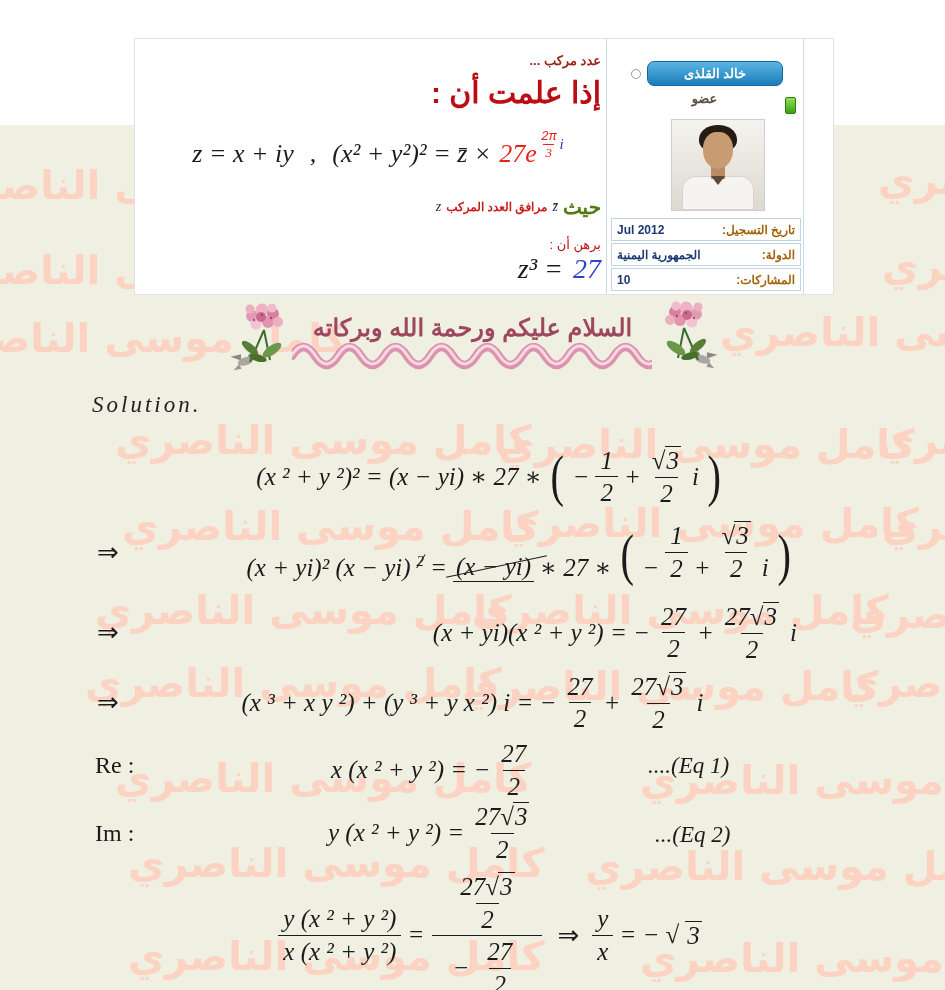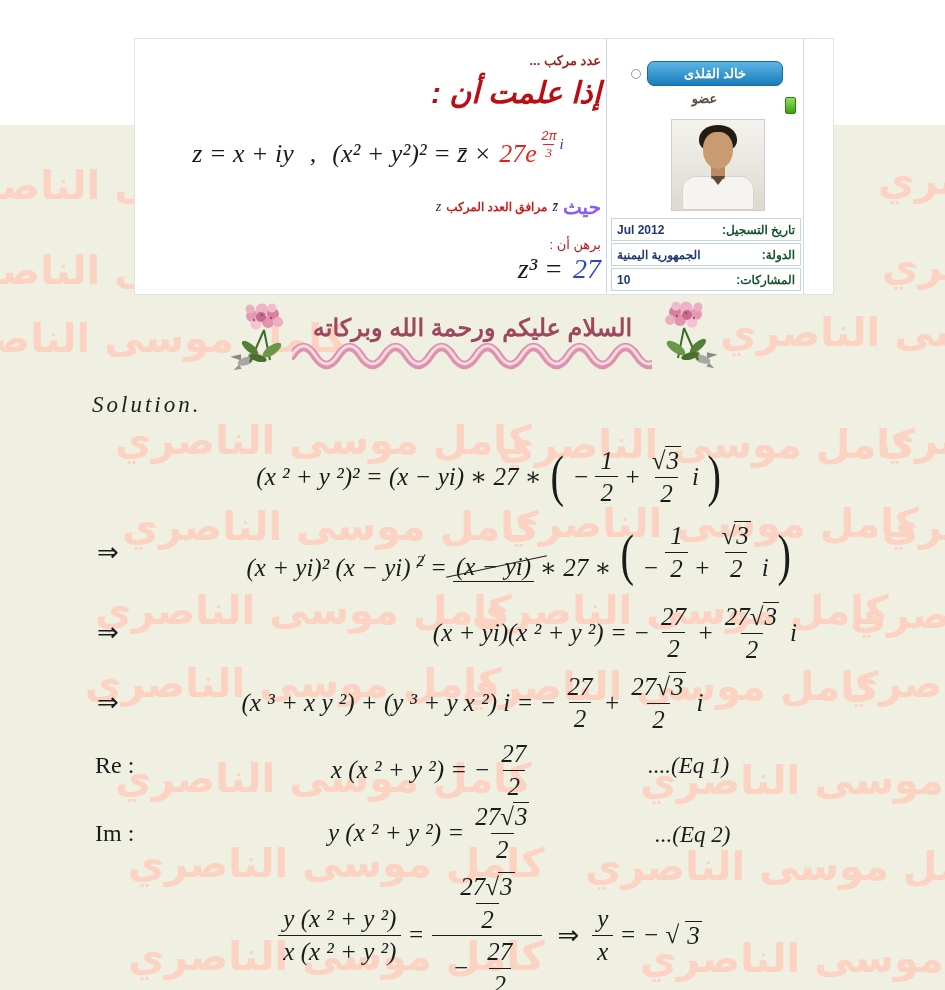--- a/index.html
+++ b/index.html
@@ -9,34 +9,34 @@
   #wm-layer{position:absolute;left:0;top:0;width:945px;height:990px;z-index:1;pointer-events:none;}
   .wm{position:absolute;font-family:"DejaVu Sans",sans-serif;font-weight:bold;font-size:40px;
       white-space:nowrap;direction:rtl;line-height:1;}
 
   
   .panel{position:absolute;left:134px;top:38px;width:698px;height:255px;background:#ffffff;
          border:1px solid #e2e2e2;z-index:2;}
   .vline{position:absolute;top:0;width:1px;height:255px;background:#c9d9e5;}
   .v1{left:471px;} .v2{left:668px;}
   .ptitle{position:absolute;right:232px;top:14px;font-size:13px;font-weight:bold;color:#9c261c;direction:rtl;}
-  .phead{position:absolute;right:232px;top:36px;font-size:30px;font-weight:bold;color:#bb0e14;direction:rtl;font-style:italic;}
+  .phead{position:absolute;right:232px;top:36px;font-size:30px;font-weight:bold;color:#bb0e14;direction:rtl;}
   .math{font-family:"Liberation Serif","DejaVu Serif",serif;font-style:italic;color:#1b1b1b;}
   .pmath{position:absolute;left:18px;top:100px;width:450px;display:flex;align-items:center;
          justify-content:center;font-size:26px;}
   .pmath .comma{margin:0 16px;}
   .pmath .red{color:#e8221a;}
   .pmath .mid{margin-right:8px;}
   .esup{display:inline-flex;align-items:center;vertical-align:8px;margin-left:2px;transform:translateY(-10px);}
   .minifr{display:inline-flex;flex-direction:column;align-items:center;font-size:13px;line-height:1;color:#e8221a;}
   .minifr .d{border-top:1px solid #e8221a;padding:1px 2px 0;}
   .minifr .n{padding:0 2px 1px;font-family:Liberation Mono, monospace;}
   .expi{color:#3333aa;font-size:15px;margin-left:1px;}
   .phayth{position:absolute;right:232px;top:156px;direction:rtl;display:flex;align-items:center;gap:5px;}
-  .hw{font-size:20px;font-weight:bold;color:#8b5cf6;}
+  .hw{font-size:20px;font-weight:bold;color:#4d7c0f;}
   .ht{font-size:12px;color:#cc1a1a;font-weight:bold;}
   .hz{font-size:14px;color:#3a2a55;}
   .pprove{position:absolute;right:232px;top:198px;font-size:13px;color:#c01015;direction:rtl;}
   .pclaim{position:absolute;right:232px;top:214px;font-size:28px;display:flex;gap:10px;}
   .blue27{color:#2f45cf;}
 
   
   .stat{position:absolute;left:496px;top:30px;width:8px;height:8px;border:1px solid #9a9a9a;border-radius:50%;}
   .uname{position:absolute;left:512px;top:22px;width:134px;height:23px;border-radius:7px;
          background:linear-gradient(#5cb6e4,#1a7cba);border:1px solid #1668a0;color:#fff;
@@ -50,21 +50,21 @@
   .av-hair{position:absolute;top:5px;left:27px;width:38px;height:28px;background:#241b12;border-radius:50% 50% 45% 45%;}
   .av-face{position:absolute;top:12px;left:31px;width:30px;height:37px;background:#c89b72;border-radius:46% 46% 52% 52%;}
   .av-neck{position:absolute;top:46px;left:39px;width:14px;height:13px;background:#b98a63;}
   .av-shirt{position:absolute;top:56px;left:10px;width:72px;height:34px;background:#f6f4f0;
             border-radius:14px 14px 0 0;box-shadow:inset 0 0 0 1px #d8d4cc;}
   .av-collar{position:absolute;top:56px;left:39px;width:0;height:0;
              border-left:7px solid transparent;border-right:7px solid transparent;border-top:9px solid #5a4a3a;}
   .info{position:absolute;left:476px;top:179px;width:190px;}
   .irow{display:flex;flex-direction:row-reverse;justify-content:space-between;align-items:center;
         border:1px solid #c2d4e0;background:#fff;height:21px;margin-bottom:2px;padding:0 5px;}
-  .ilabel{color:#14532d;font-weight:bold;font-size:12px;direction:rtl;}
+  .ilabel{color:#a16207;font-weight:bold;font-size:12px;direction:rtl;}
   .ivalue{color:#1d3a70;font-weight:bold;font-size:12px;direction:rtl;}
 
   
   .greet{position:absolute;left:0;top:314px;width:945px;text-align:center;font-size:24px;font-weight:bold;
          color:#9e4860;direction:rtl;z-index:2;}
   .ribbon{position:absolute;left:292px;top:340px;z-index:2;}
   .bouquet{position:absolute;z-index:2;}
   .bq-l{left:228px;top:300px;} .bq-r{left:648px;top:298px;transform:scaleX(-1);}
 
   

